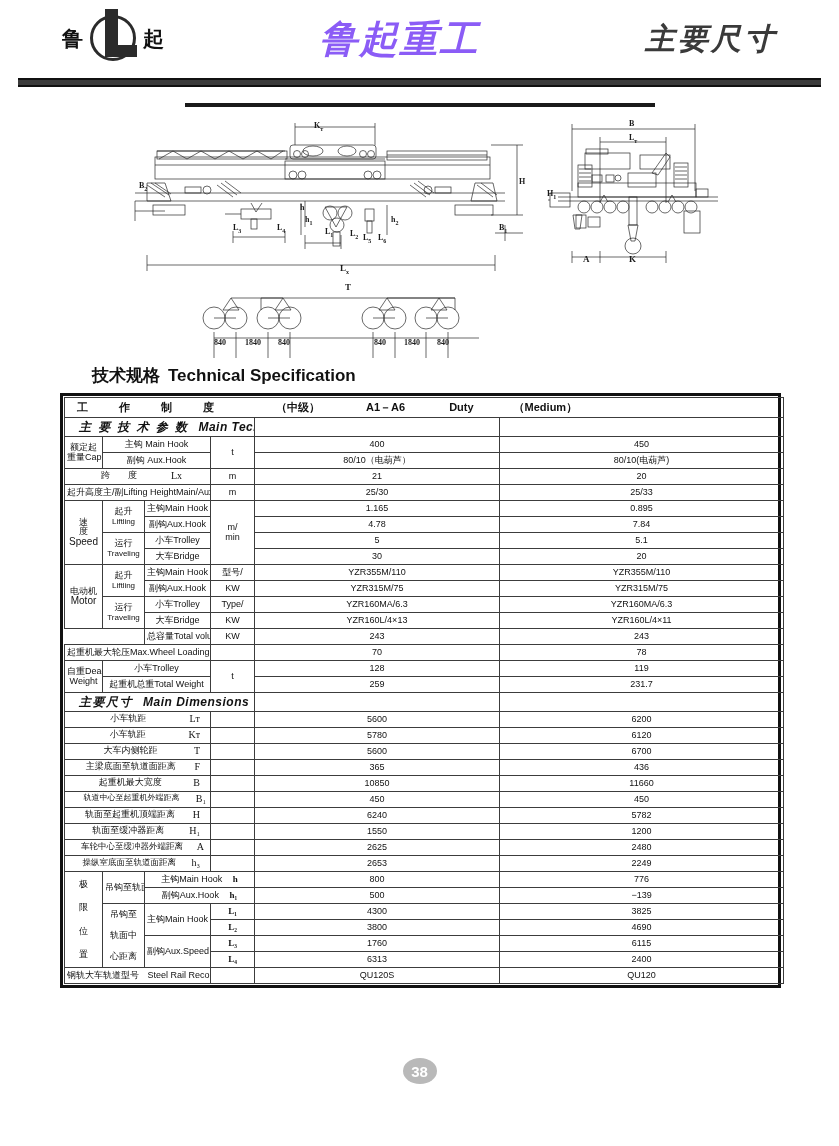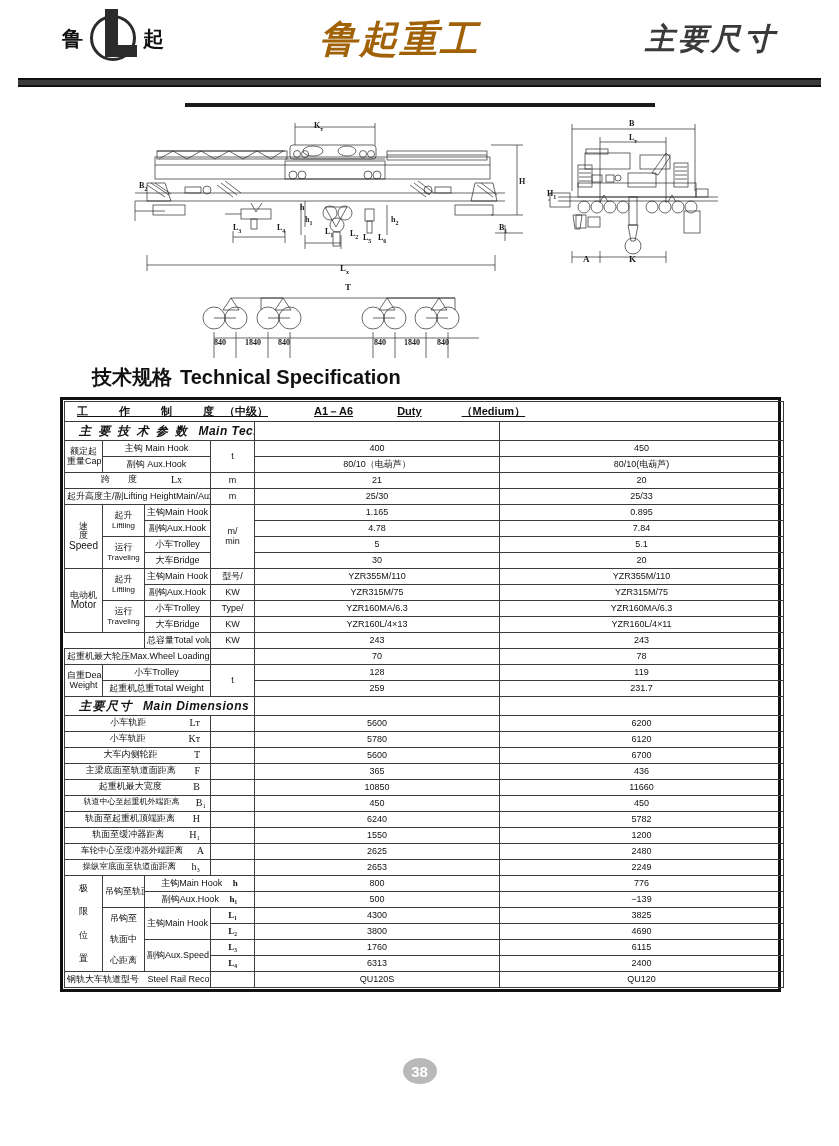--- a/index.html
+++ b/index.html
@@ -48,21 +48,21 @@
     width: 32px; height: 12px; background: #2b2b2b;
   }
   .brand-script {
     flex: 1;
     text-align: center;
     font-family: "DejaVu Serif", serif;
     font-weight: 700;
     font-style: italic;
     font-size: 38px;
     letter-spacing: 2px;
-    color: #a16207;
+    color: #8b5cf6;
     margin-left: -30px;
   }
   .brand-slogan {
     font-family: "DejaVu Serif", serif;
     font-weight: 700;
     font-style: italic;
     font-size: 30px;
     letter-spacing: 3px;
     color: #3a3a3a;
     width: 210px;
@@ -108,21 +108,21 @@
     font-family: "Liberation Serif", serif;
     font-size: 8px;
     font-weight: 700;
     color: #1a1a1a;
   }
   .dwg-label sub { font-size: 6px; }
 
   
   .spec-heading {
     margin: 4px 0 6px 92px;
-    font-size: 20px;
+    font-size: 17px;
     font-weight: 700;
     font-family: "DejaVu Sans", sans-serif;
   }
   .spec-heading .en {
     font-family: "Liberation Sans", sans-serif;
     font-weight: 700;
     margin-left: 8px;
   }
 
   
@@ -173,30 +173,29 @@
   td.grp-sm {
     font-size: 9px;
     font-family: "DejaVu Sans", sans-serif;
     line-height: 1.25;
   }
   td.grp-sm .en { font-family: "Liberation Sans", sans-serif; font-size: 8px; }
   tr.duty td {
     height: 20px;
     text-align: center;
     font-size: 11px;
-    text-decoration: underline;
   }
   .duty-inner {
     display: flex;
     align-items: center;
     font-family: "DejaVu Sans", sans-serif;
     font-weight: 700;
   }
   .duty-inner .sp1 { letter-spacing: 10px; padding-left: 10px; }
-  .duty-inner .c2 { }
+  .duty-inner .c2 { margin-left: 52px; }
   .duty-inner .c3 { margin-left: 46px; font-family: "Liberation Sans", sans-serif; font-weight: 700; }
   .duty-inner .c4 { margin-left: 44px; font-family: "Liberation Sans", sans-serif; font-weight: 700; }
   .duty-inner .c5 { margin-left: 40px; font-family: "Liberation Sans", sans-serif; font-weight: 700; }
   tr.secbar td {
     height: 19px;
     text-align: left;
     font-size: 12px;
     font-style: italic;
     font-weight: 700;
     font-family: "DejaVu Sans", sans-serif;

